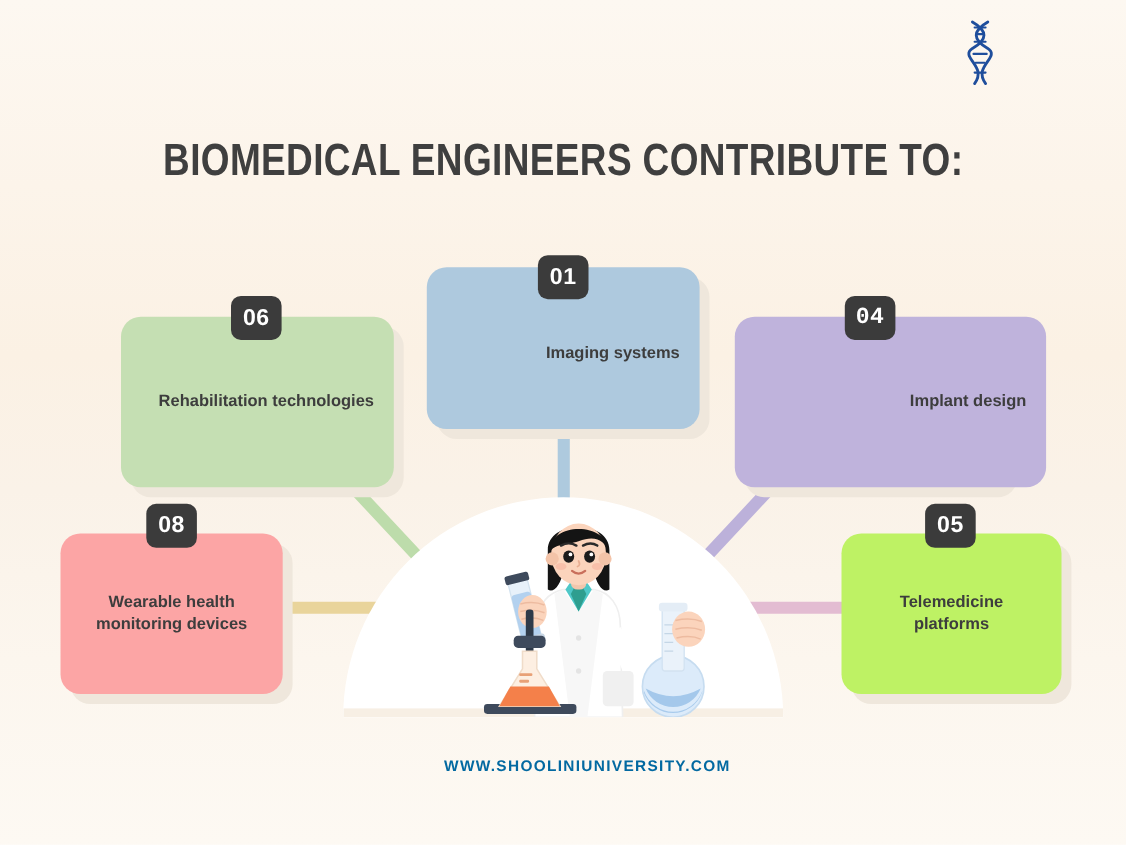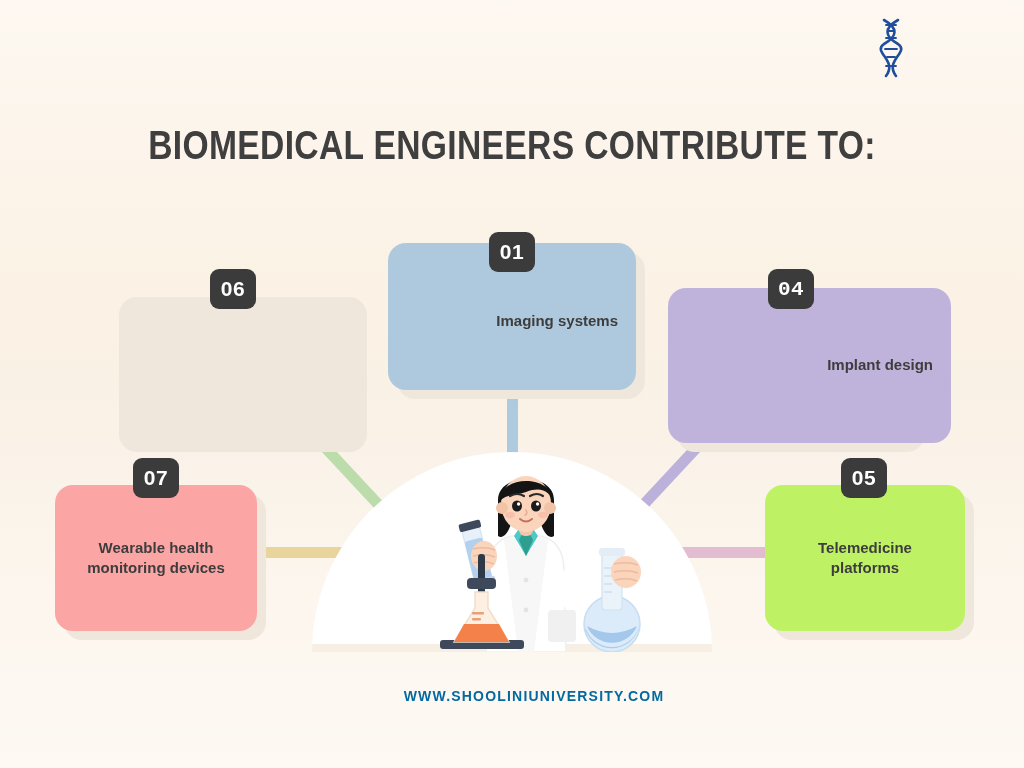--- a/index.html
+++ b/index.html
@@ -288,22 +288,25 @@
         <path d="M302 112 q14 -3 24 1" stroke="#EDBBA0" stroke-width="1.4" fill="none"></path>
         <path d="M302 120 q14 -3 24 1" stroke="#EDBBA0" stroke-width="1.4" fill="none"></path>
         <path d="M303 128 q13 -3 22 1" stroke="#EDBBA0" stroke-width="1.4" fill="none"></path>
       </g>
     </svg>
   </div>
 
   <div class="card c01">
     <span class="card-text">Wearable health monitoring devices</span>
   </div>
-  <div class="badge b01">07</div>
-
+  <div class="badge b01">08</div>
+
+  <div class="card c02">
+    <span class="card-text">Rehabilitation technologies</span>
+  </div>
   <div class="badge b02">06</div>
 
   <div class="card c03">
     <span class="card-text">Imaging systems</span>
   </div>
   <div class="badge b03">01</div>
 
   <div class="card c04">
     <span class="card-text">Implant design</span>
   </div>

